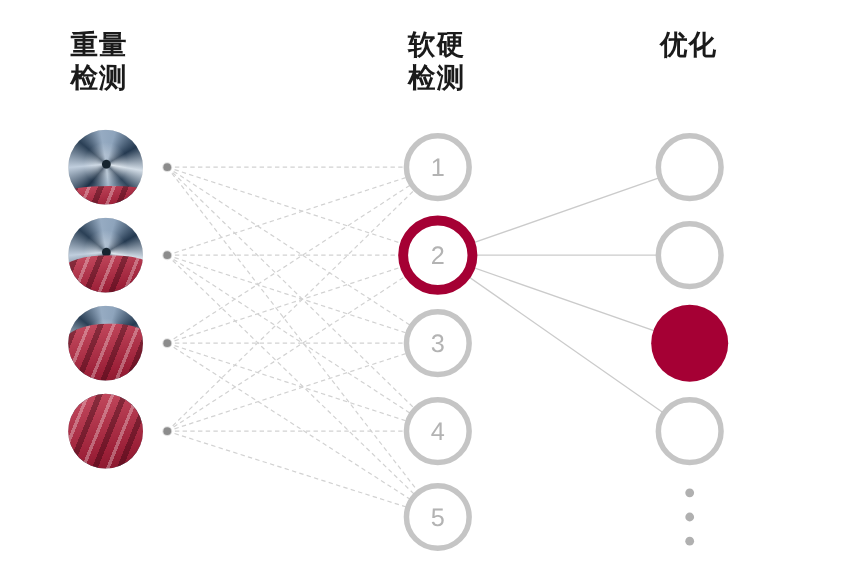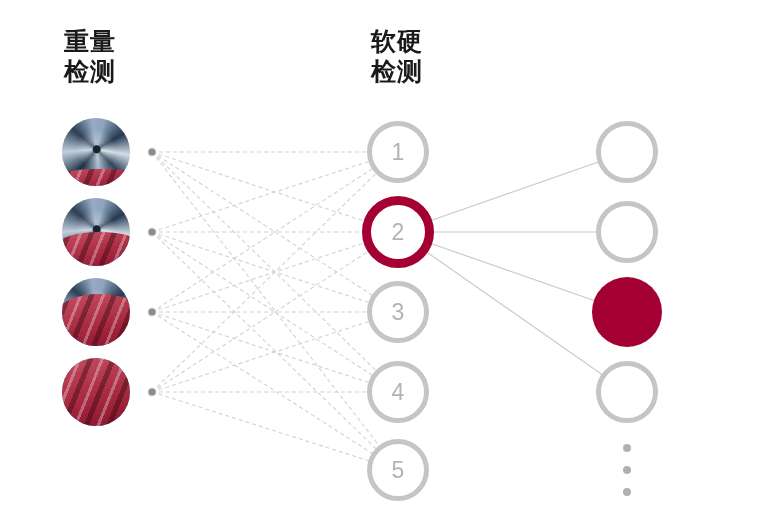--- a/index.html
+++ b/index.html
@@ -82,20 +82,21 @@
 
   <div class="col-title title-weight">
     <span>重量</span>
     <span>检测</span>
   </div>
   <div class="col-title title-softness">
     <span>软硬</span>
     <span>检测</span>
   </div>
   <div class="col-title title-mode">
+    <span>优化</span>
   </div>
 
   <svg class="edges" width="768" height="525">
     <g class="edge-dashed">
       <line x1="152" y1="152" x2="398" y2="152"></line>
       <line x1="152" y1="152" x2="398" y2="232"></line>
       <line x1="152" y1="152" x2="398" y2="312"></line>
       <line x1="152" y1="152" x2="398" y2="392"></line>
       <line x1="152" y1="152" x2="398" y2="470"></line>
       <line x1="152" y1="232" x2="398" y2="152"></line>

